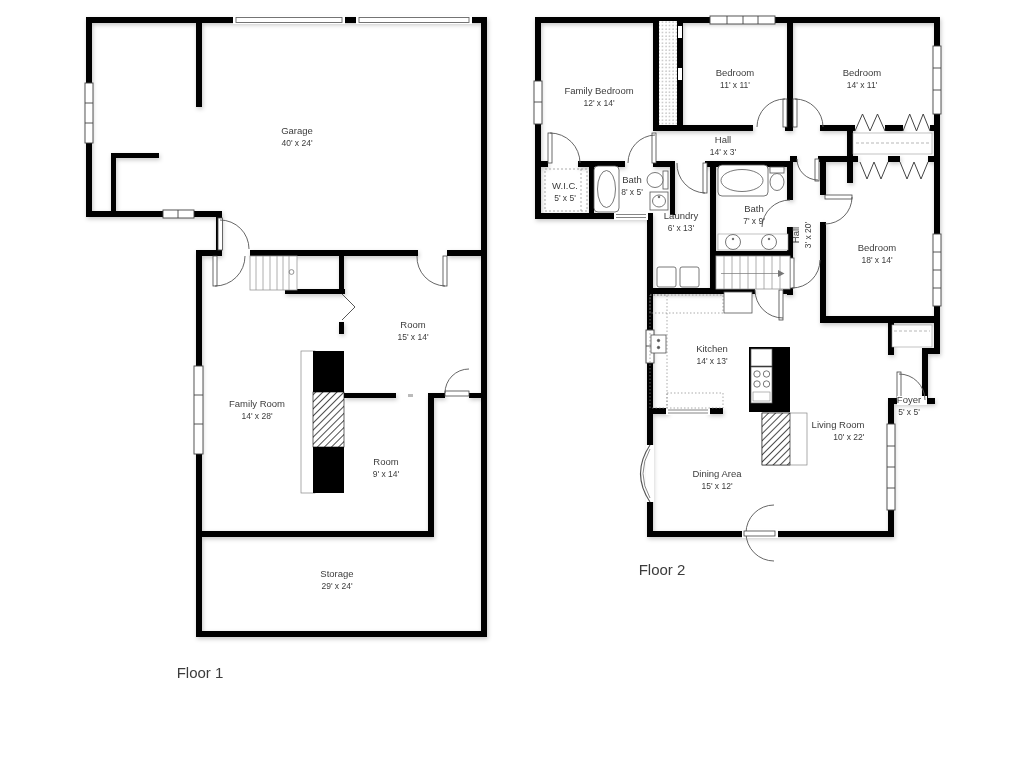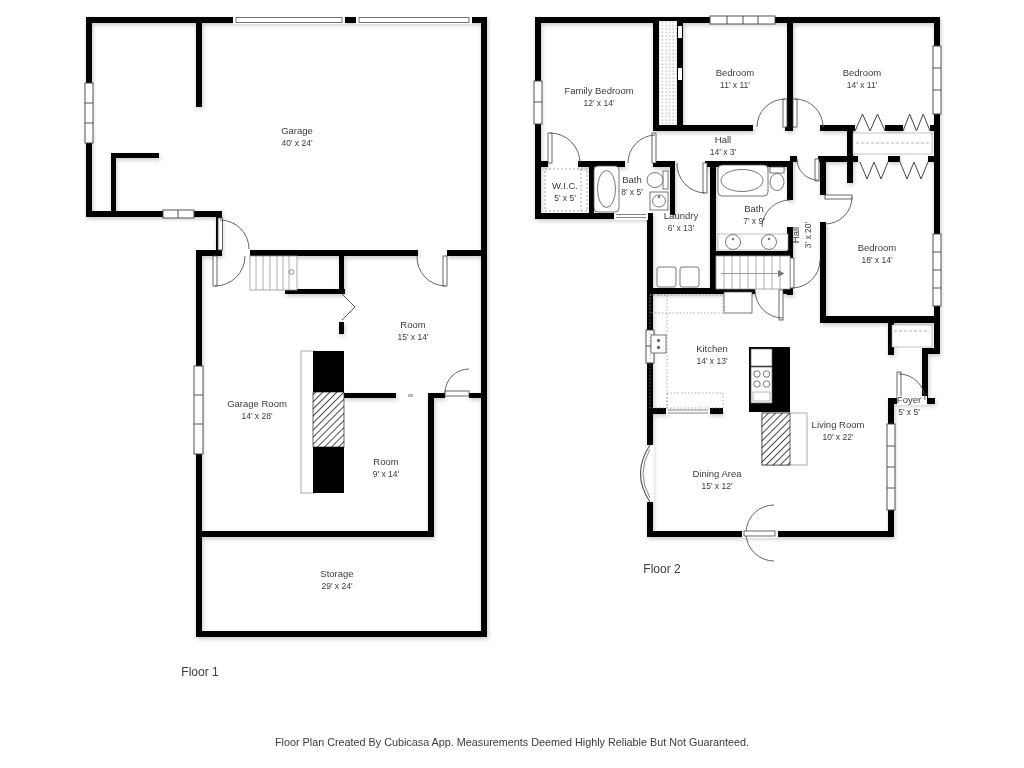--- a/index.html
+++ b/index.html
@@ -6,21 +6,21 @@
   #stage{position:relative;width:1024px;height:768px;background:#fff;overflow:hidden;
          font-family:"Liberation Sans",sans-serif;}
   #plan-svg{position:absolute;left:0;top:0;}
   .walls{filter:drop-shadow(1.5px 2.5px 2px rgba(0,0,0,0.22));}
   #labels{position:absolute;left:0;top:0;width:1024px;height:768px;pointer-events:none;}
   .room-label{position:absolute;transform:translate(-50%,-50%);text-align:center;
               color:#3c3c3c;white-space:nowrap;line-height:12px;}
   .room-label.rot{transform:translate(-50%,-50%) rotate(-90deg);}
   .rname{font-size:9.5px;}
   .rdims{font-size:8.5px;}
-  .floor-label{position:absolute;transform:translate(-50%,-50%);font-size:12px;color:#3c3c3c;white-space:nowrap;}
+  .floor-label{position:absolute;transform:translate(-50%,-50%);font-size:15px;color:#3c3c3c;white-space:nowrap;}
   #footer{position:absolute;left:0;right:0;top:736px;text-align:center;
           font-size:10.8px;color:#3b3b3b;}
 </style>
 </head>
 <body>
 
 <div id="stage">
 <svg id="plan-svg" width="1024" height="768" viewBox="0 0 1024 768">
   <defs>
     <pattern id="hatch" width="5" height="5" patternUnits="userSpaceOnUse" patternTransform="rotate(45)">
@@ -335,21 +335,21 @@
       <div class="floor-label" style="left: 200px; top: 665px; margin-top: 7px;">Floor 1</div>
       <div class="room-label" style="left: 297px; top: 137px;">
         <div class="rname">Garage</div>
         <div class="rdims">40' x 24'</div>
       </div>
       <div class="room-label" style="left: 413px; top: 331px;">
         <div class="rname">Room</div>
         <div class="rdims">15' x 14'</div>
       </div>
       <div class="room-label" style="left: 257px; top: 410px;">
-        <div class="rname">Garage Room</div>
+        <div class="rname">Family Room</div>
         <div class="rdims">14' x 28'</div>
       </div>
       <div class="room-label" style="left: 386px; top: 468px;">
         <div class="rname">Room</div>
         <div class="rdims">9' x 14'</div>
       </div>
       <div class="room-label" style="left: 337px; top: 580px;">
         <div class="rname">Storage</div>
         <div class="rdims">29' x 24'</div>
       </div>
@@ -391,28 +391,27 @@
         <div class="rdims">3' x 20'</div>
       </div>
       <div class="room-label" style="left: 877px; top: 254px;">
         <div class="rname">Bedroom</div>
         <div class="rdims">18' x 14'</div>
       </div>
       <div class="room-label" style="left: 712px; top: 355px;">
         <div class="rname">Kitchen</div>
         <div class="rdims">14' x 13'</div>
       </div>
-      <div class="room-label" style="left: 838px; top: 431px;">
+      <div class="room-label" style="left: 838px; top: 431px; text-align: right;">
         <div class="rname">Living Room</div>
         <div class="rdims">10' x 22'</div>
       </div>
       <div class="room-label" style="left: 717px; top: 480px;">
         <div class="rname">Dining Area</div>
         <div class="rdims">15' x 12'</div>
       </div>
       <div class="room-label" style="left: 909px; top: 375px; margin-top: 31px;">
         <div class="rname">Foyer</div>
         <div class="rdims">5' x 5'</div>
       </div>
     </div>
 
-<div id="footer">Floor Plan Created By Cubicasa App. Measurements Deemed Highly Reliable But Not Guaranteed.</div>
 </div>
 
 </body></html>

